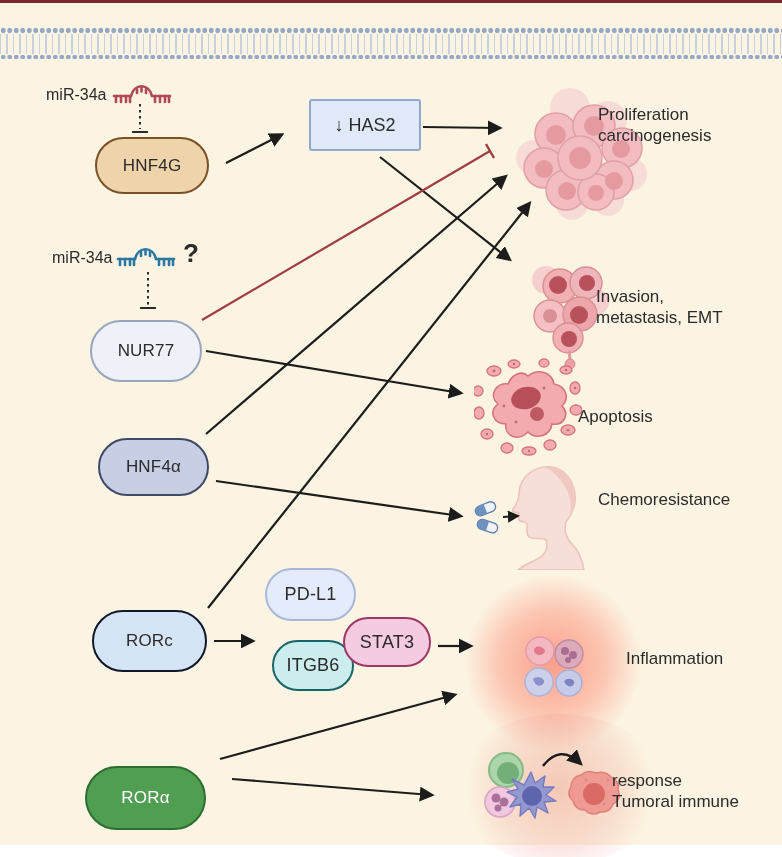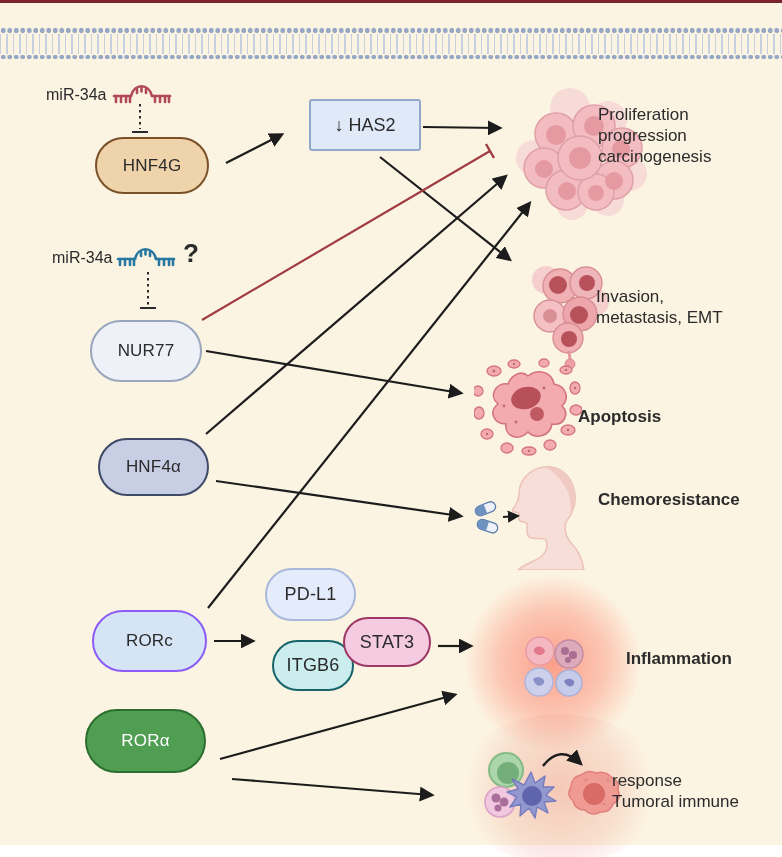--- a/index.html
+++ b/index.html
@@ -16,21 +16,21 @@
     background-size:6.5px 6.5px,6.5px 6.5px,100% 20px;
     background-position:0 0,0 26.5px,0 6.5px;
     background-repeat:repeat-x,repeat-x,no-repeat;}
   .pill{display:flex;align-items:center;justify-content:center;border-radius:999px;
         font-size:17px;font-weight:500;letter-spacing:.2px;}
   .rectbox{display:flex;align-items:center;justify-content:center;border-radius:3px;
         font-size:18px;font-weight:500;}
   .mir-label{font-size:16px;font-weight:400;white-space:nowrap;}
   .qmark{font-size:26px;font-weight:600;}
   .outcome{font-size:17px;line-height:21px;text-align:left;}
-  .outcome.nowrap{white-space:nowrap;font-weight:bold;}
+  .outcome.nowrap{white-space:nowrap;}
   svg{display:block;}
   #overlay{left:0;top:0;pointer-events:none;}
   .glow{border-radius:50%;pointer-events:none;}
   #infl-glow{left:463px;top:573px;width:180px;height:180px;
     background:radial-gradient(circle,rgba(250,88,66,.55) 0%,rgba(250,96,72,.30) 42%,rgba(250,96,72,0) 70%);}
   #tumoral-glow{left:452px;top:714px;width:215px;height:150px;
     background:radial-gradient(circle,rgba(228,98,84,.30) 0%,rgba(228,98,84,.14) 48%,rgba(228,98,84,0) 72%);}
 </style>
 </head>
 <body>
@@ -91,35 +91,35 @@
   <div class="abs qmark" style="left:183px;top:238px;">?</div>
 
   <div class="abs pill" style="left:90px;top:320px;width:108px;height:58px;background:#eef1f8;border:2px solid #98a6bd;">
     <span>NUR77</span>
   </div>
 
   <div class="abs pill" style="left:98px;top:438px;width:107px;height:54px;background:#c8cfe5;border:2px solid #3f4a68;">
     <span>HNF4α</span>
   </div>
 
-  <div class="abs pill" style="left:92px;top:610px;width:111px;height:58px;background:#d6e5f6;border:2px solid #8b5cf6;">
+  <div class="abs pill" style="left:92px;top:610px;width:111px;height:58px;background:#d6e5f6;border:2px solid #0f172a;">
     <span>RORc</span>
   </div>
 
   <div class="abs pill" style="left:265px;top:568px;width:87px;height:49px;background:#e4ebfb;border:2.5px solid #a9b8da;font-size:18px;">
     <span>PD-L1</span>
   </div>
   <div class="abs pill" style="left:272px;top:640px;width:78px;height:47px;background:#cceded;border:2.5px solid #17646a;font-size:18px;">
     <span>ITGB6</span>
   </div>
   <div class="abs pill" style="left:343px;top:617px;width:84px;height:46px;background:#f4cbe1;border:2.5px solid #9c3766;font-size:18px;align-items:center;">
     <span>STAT3</span>
   </div>
 
-  <div class="abs pill" style="left:85px;top:709px;width:117px;height:60px;background:#4f9e52;border:2.5px solid #2c6e30;color:#fff;">
+  <div class="abs pill" style="left:85px;top:766px;width:117px;height:60px;background:#4f9e52;border:2.5px solid #2c6e30;color:#fff;">
     <span>RORα</span>
   </div>
 
   <svg class="abs" style="left:512px;top:86px;" width="140" height="135" viewBox="0 0 140 135">
     <g fill="#f5cfd2" opacity="0.65">
       <circle cx="58" cy="22" r="20"></circle>
         <circle cx="96" cy="34" r="19"></circle>
         <circle cx="22" cy="72" r="18"></circle>
       <circle cx="118" cy="88" r="17"></circle>
         <circle cx="60" cy="118" r="16"></circle>
@@ -141,21 +141,20 @@
         <circle cx="109" cy="63" r="9"></circle>
       <circle cx="32" cy="83" r="9"></circle>
         <circle cx="102" cy="95" r="9"></circle>
         <circle cx="55" cy="105" r="9"></circle>
       <circle cx="84" cy="107" r="8"></circle>
         <circle cx="68" cy="72" r="11"></circle>
     </g>
   </svg>
   <div class="abs outcome" style="left:598px;top:104px;width:170px;">
     <div>Proliferation</div>
-    <div>progression</div>
     <div>carcinogenesis</div>
   </div>
 
   <svg class="abs" style="left:528px;top:258px;" width="90" height="112" viewBox="0 0 90 112">
     <g fill="#f4c6c8" opacity="0.8">
         <circle cx="18" cy="22" r="14"></circle>
         <circle cx="68" cy="44" r="13"></circle>
       </g>
     <g stroke="#d88e94" stroke-width="1.4">
       <circle cx="32" cy="28" r="17" fill="#f0b0b4"></circle>

